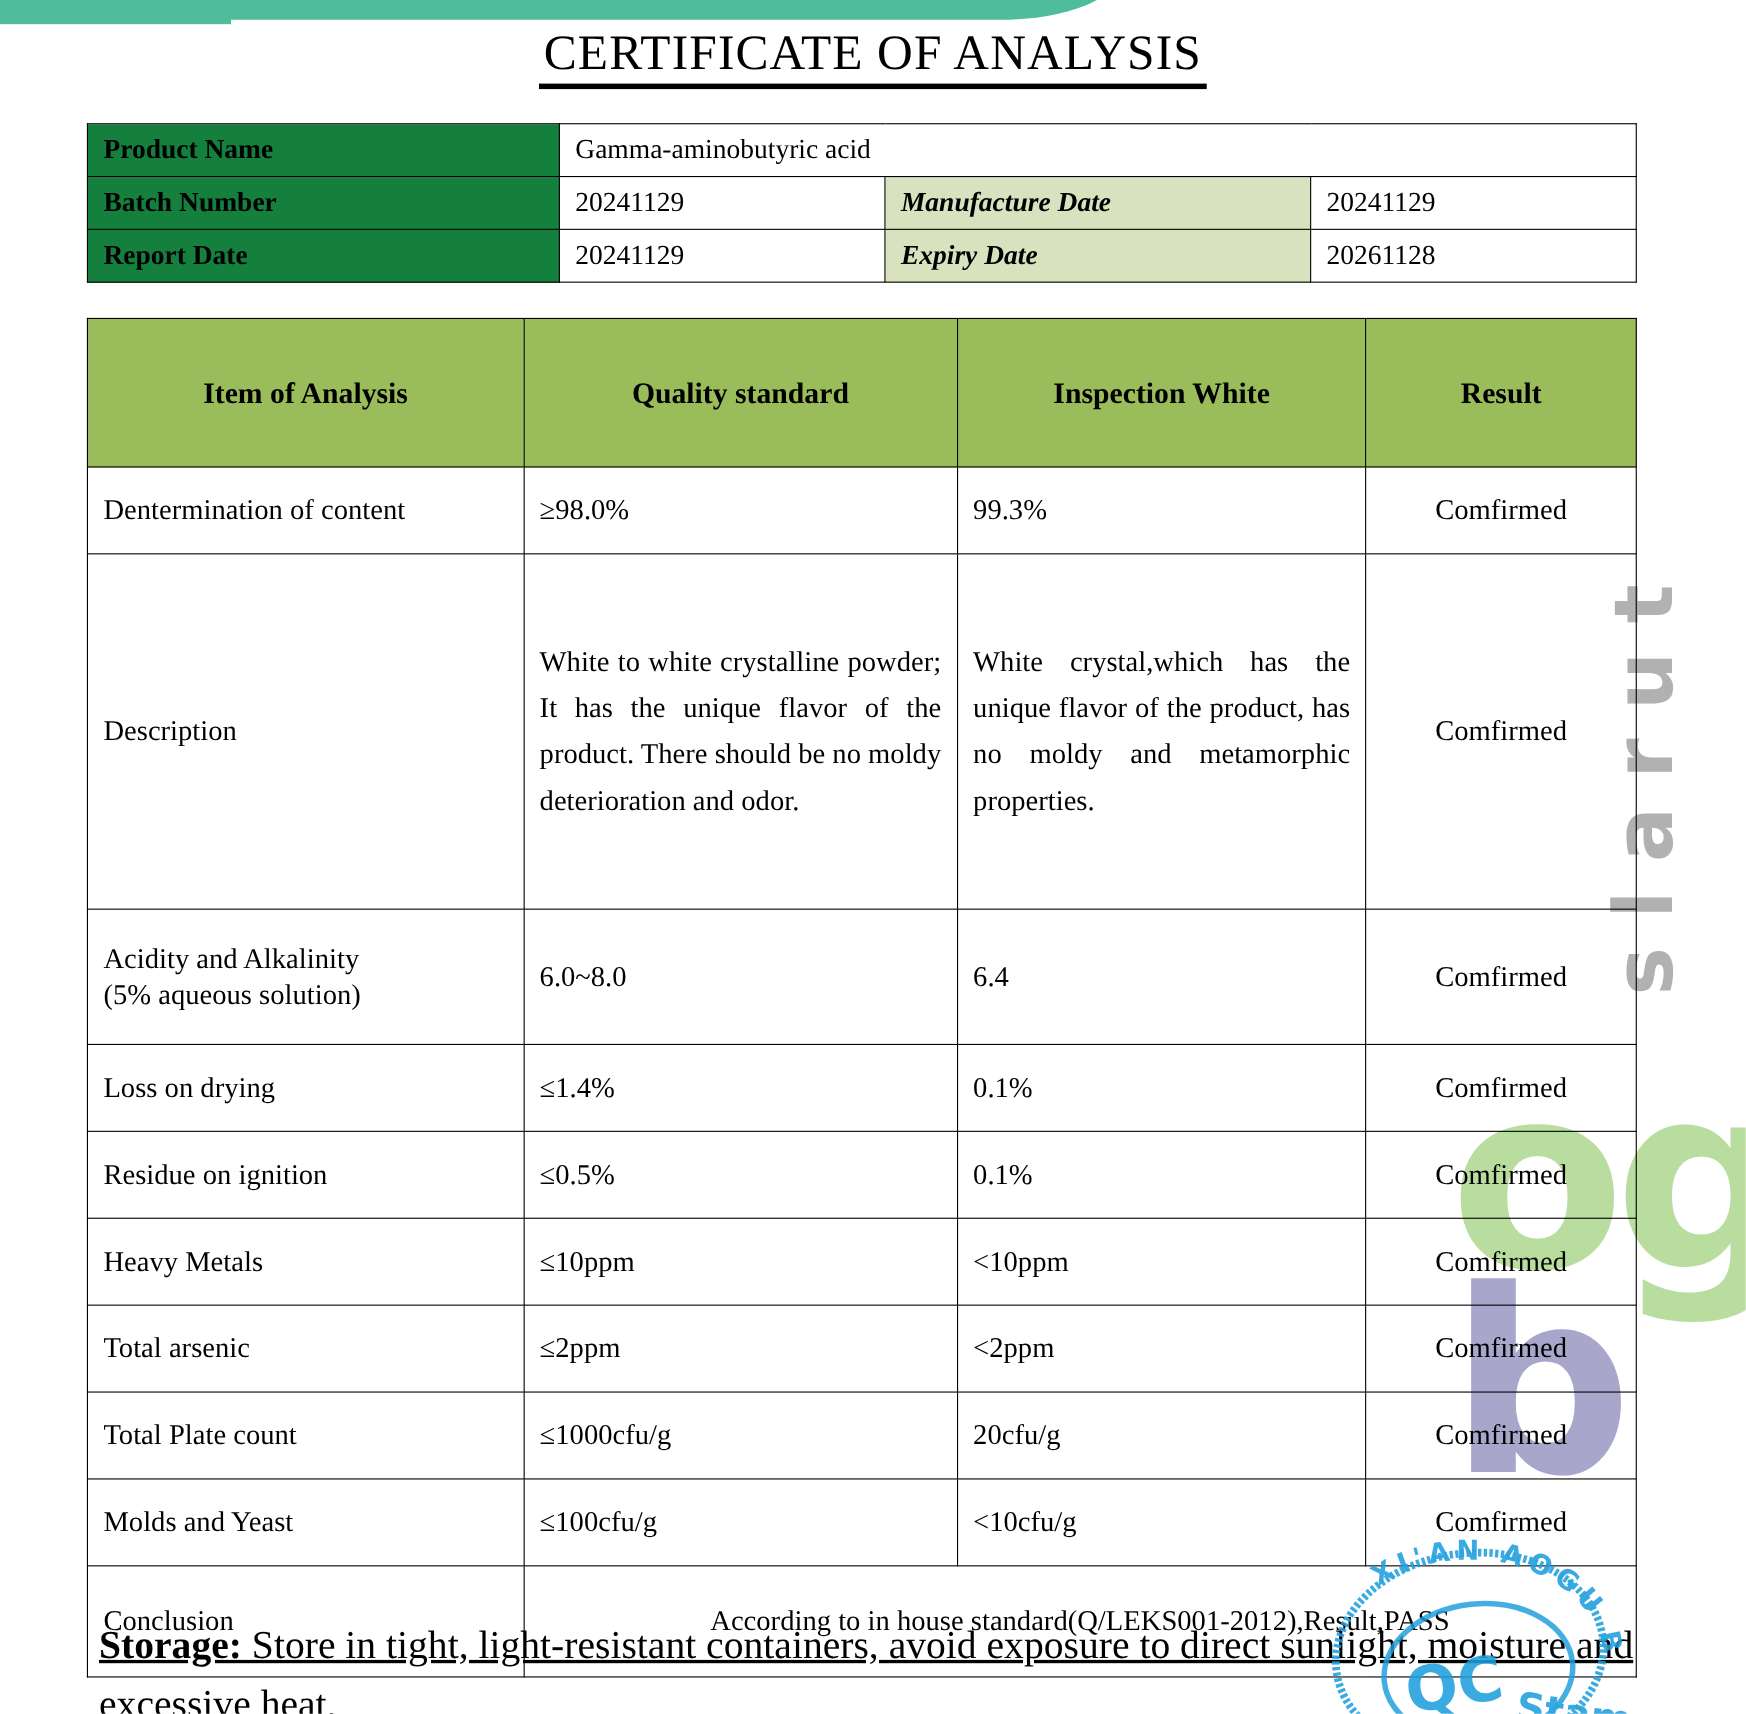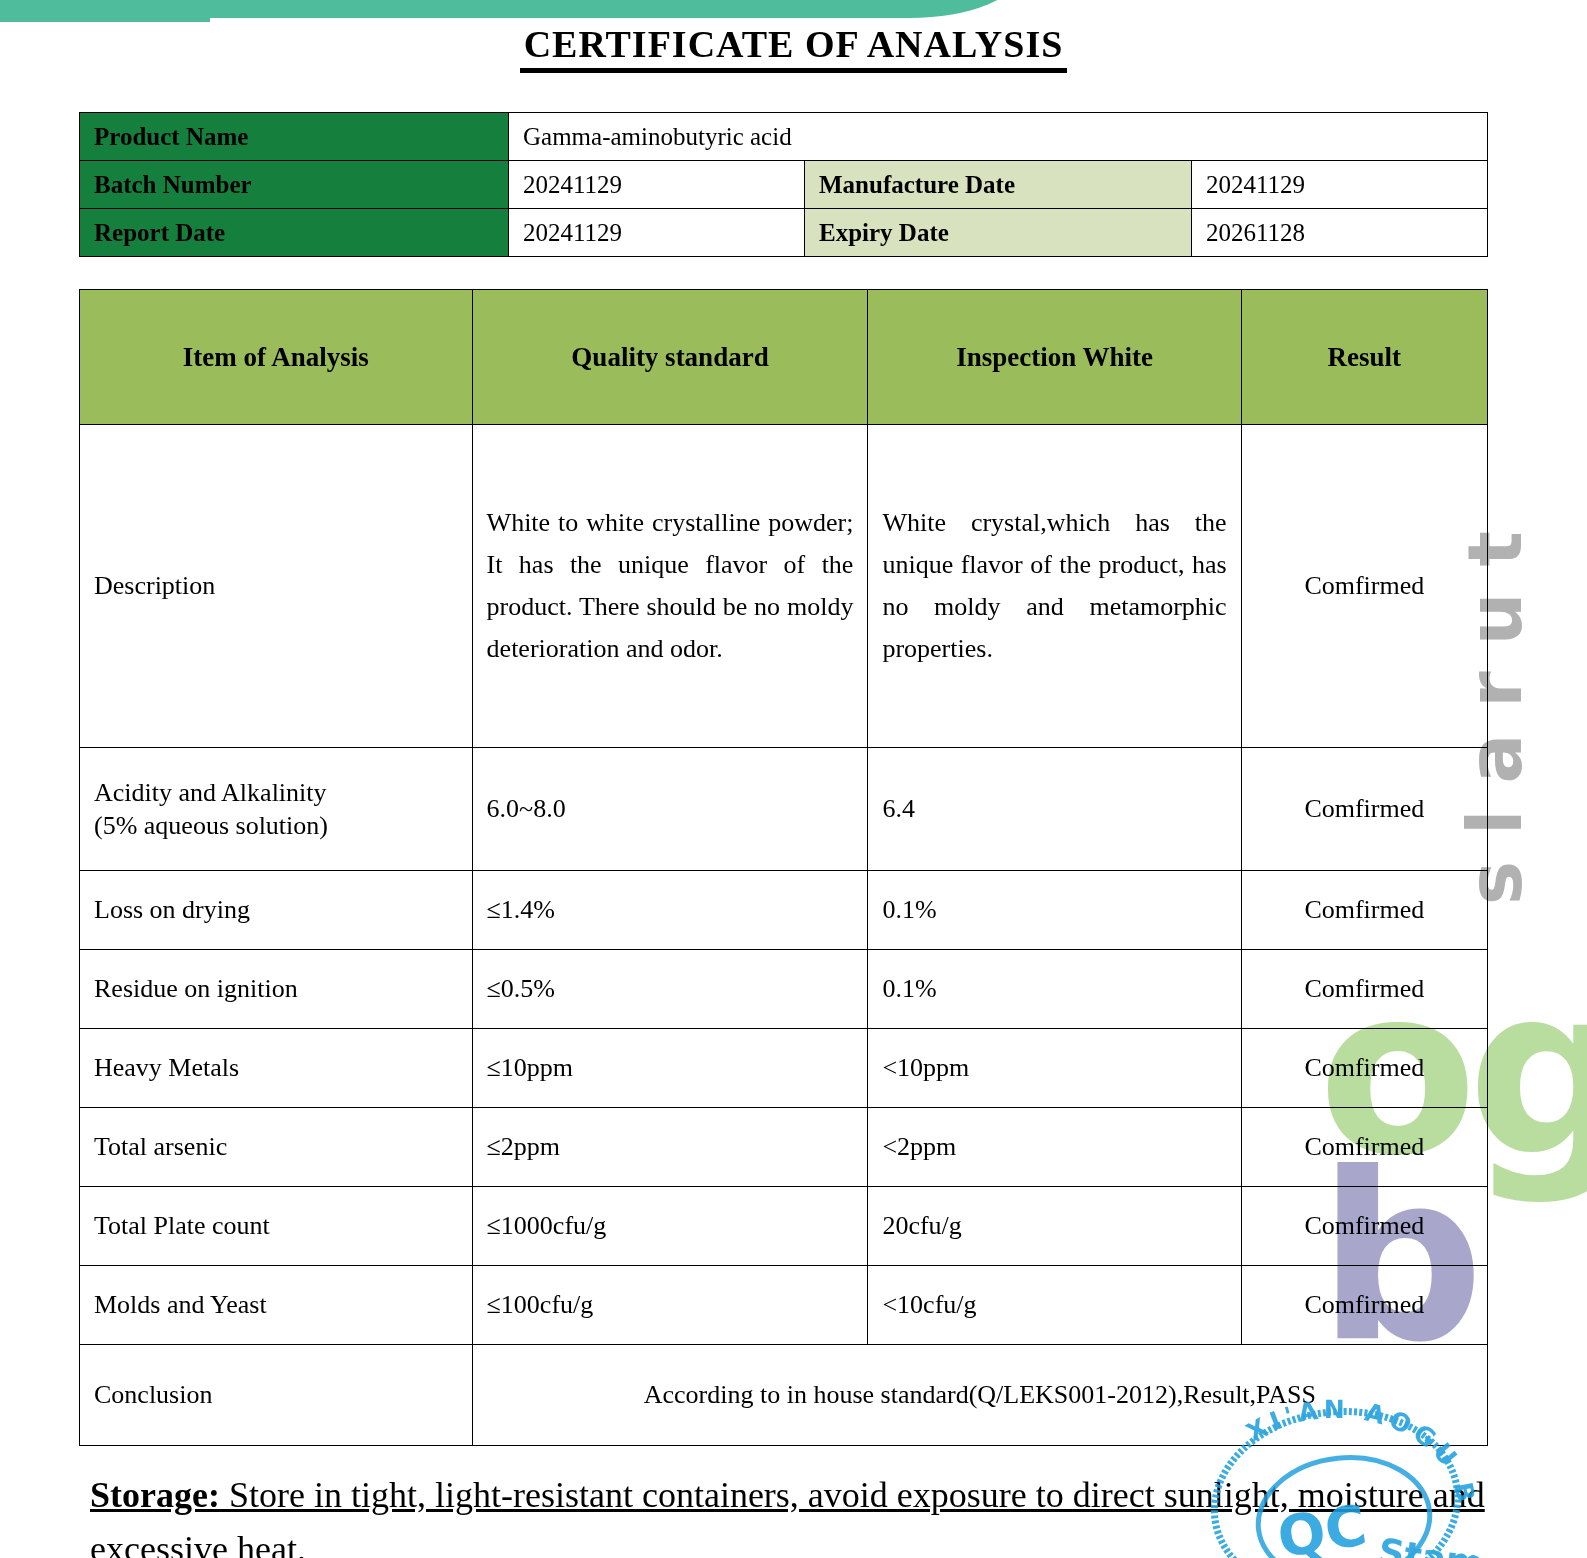--- a/index.html
+++ b/index.html
@@ -56,21 +56,21 @@
     width:300px;height:210px;z-index:6;pointer-events:none;
     opacity:.92;
   }
 
   
   .title{
     position:absolute;left:0;top:22px;width:1587px;
     text-align:center;z-index:4;
   }
   .title span{
-    font-size:38px;font-weight:700;letter-spacing:1px;
+    font-size:45px;font-weight:400;letter-spacing:1px;
     border-bottom:5px solid #000;
     padding:0 4px 2px 4px;
     display:inline-block;
   }
 
   
   .info-table{
     position:absolute;left:79px;top:112px;
     width:1409px;
     border-collapse:collapse;
@@ -85,20 +85,21 @@
   }
   .info-label{
     background:#15803d;
     font-weight:700;
     width:400px;
   }
   .info-label2{
     background:#d8e2be;
     font-weight:700;
     width:358px;
+    font-style:italic;
   }
   .info-val{background:#fff;}
 
   
   .main-table{
     position:absolute;left:79px;top:289px;
     width:1409px;
     border-collapse:collapse;
     z-index:4;
   }
@@ -185,20 +186,26 @@
   <table class="main-table">
     <thead>
       <tr>
         <th class="col-item">Item of Analysis</th>
         <th class="col-std">Quality standard</th>
         <th class="col-data">Inspection White</th>
         <th class="col-res">Result</th>
       </tr>
     </thead>
     <tbody>
+      <tr class="row-tall">
+        <td class="col-item">Dentermination of content</td>
+        <td class="col-std">≥98.0%</td>
+        <td class="col-data">99.3%</td>
+        <td class="col-res res-center">Comfirmed</td>
+      </tr>
 
       <tr class="row-desc">
         <td class="col-item">Description</td>
         <td class="col-std cell-just last-left">White to white crystalline powder; It has the unique flavor of the product. There should be no moldy deterioration and odor.</td>
         <td class="col-data cell-just last-left">White crystal,which has the unique flavor of the product, has no moldy and metamorphic properties.</td>
         <td class="col-res res-center">Comfirmed</td>
       </tr>
 
       <tr class="row-acid">
         <td class="col-item two-line">

